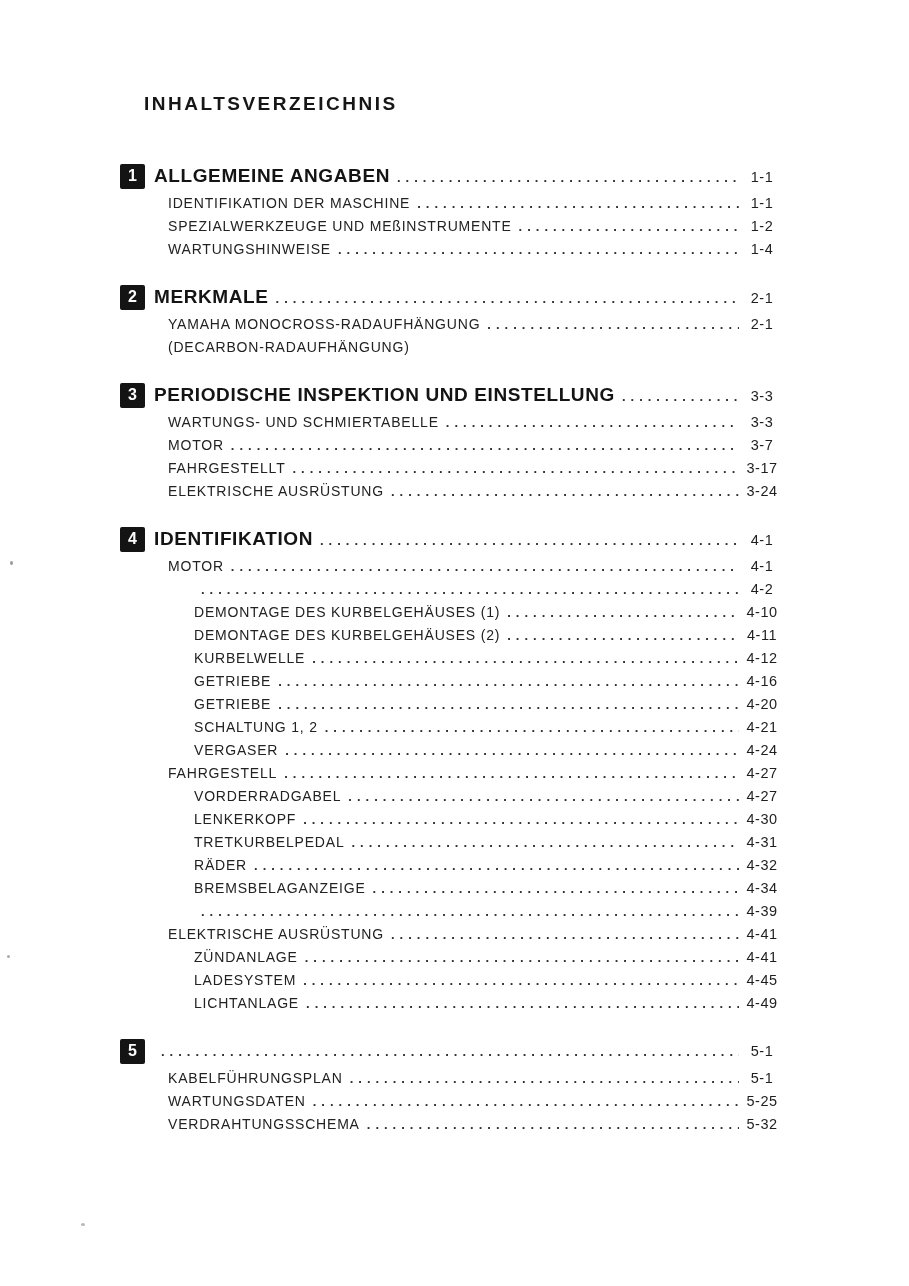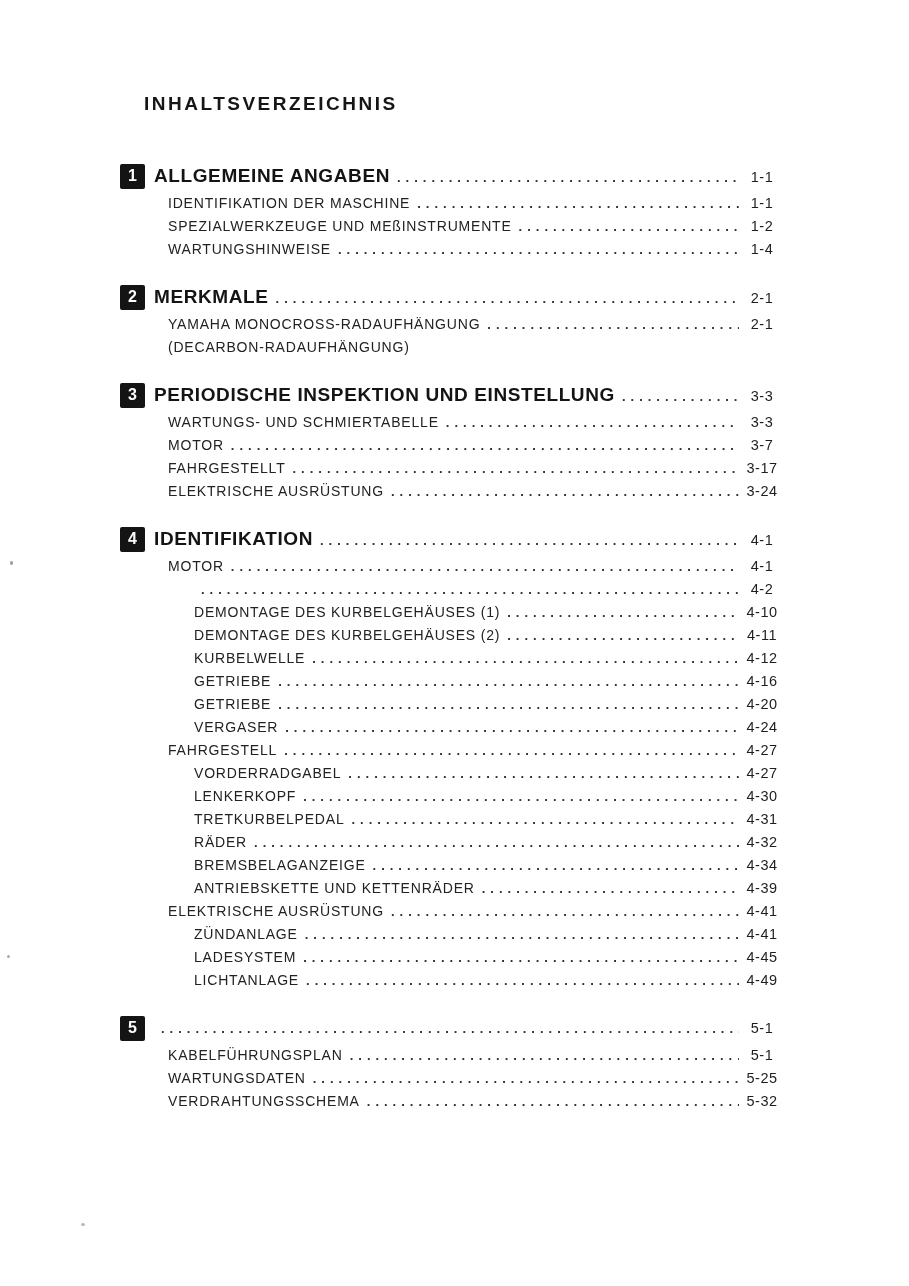--- a/index.html
+++ b/index.html
@@ -250,20 +250,25 @@
     <span class="dots"></span>
     <span class="pageno">4-16</span>
   </div>
 
   <div class="toc-row item-row level-2">
     <span class="label">GETRIEBE</span>
     <span class="dots"></span>
     <span class="pageno">4-20</span>
   </div>
 
+  <div class="toc-row item-row level-2">
+    <span class="label">SCHALTUNG 1, 2</span>
+    <span class="dots"></span>
+    <span class="pageno">4-21</span>
+  </div>
 
 
   <div class="toc-row item-row level-2">
     <span class="label">VERGASER</span>
     <span class="dots"></span>
     <span class="pageno">4-24</span>
   </div>
 
   <div class="toc-row item-row level-1">
     <span class="label">FAHRGESTELL</span>
@@ -295,21 +300,20 @@
     <span class="pageno">4-32</span>
   </div>
 
   <div class="toc-row item-row level-2">
     <span class="label">BREMSBELAGANZEIGE</span>
     <span class="dots"></span>
     <span class="pageno">4-34</span>
   </div>
 
   <div class="toc-row item-row level-2">
-    <span class="label">ANTRIEBSKETTE UND KETTENRÄDER</span>
     <span class="dots"></span>
     <span class="pageno">4-39</span>
   </div>
 
   <div class="toc-row item-row level-1">
     <span class="label">ELEKTRISCHE AUSRÜSTUNG</span>
     <span class="dots"></span>
     <span class="pageno">4-41</span>
   </div>
 

